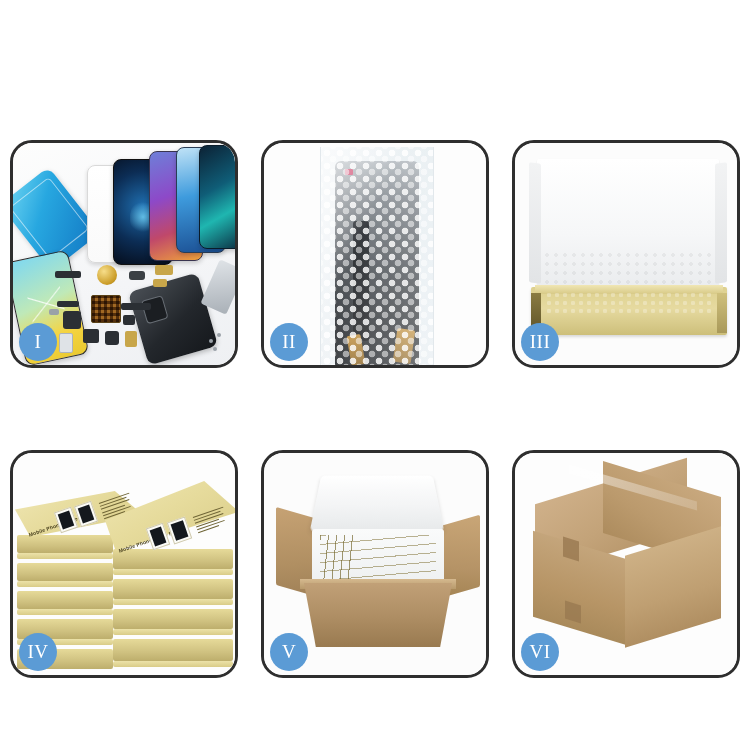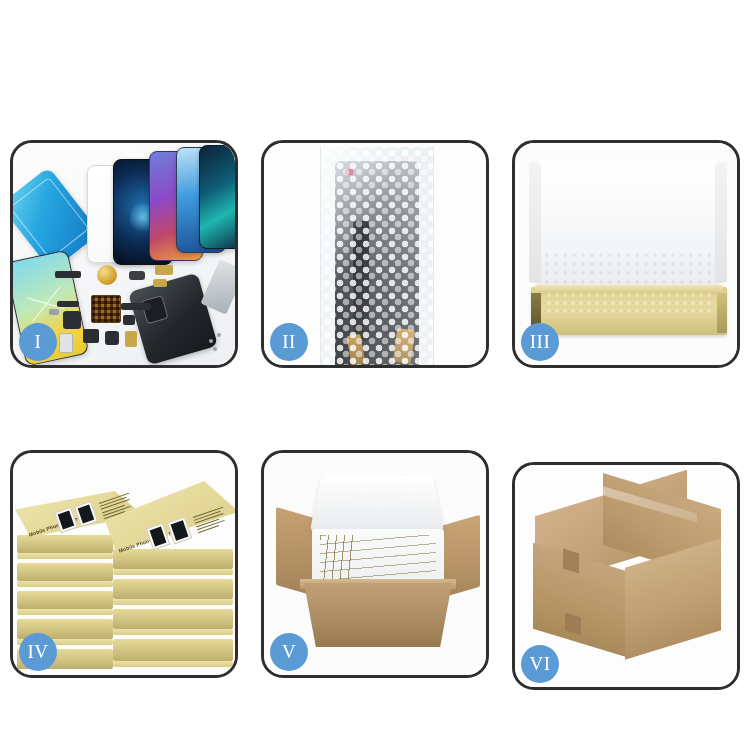--- a/index.html
+++ b/index.html
@@ -30,21 +30,21 @@
     position:absolute;width:228px;height:228px;
     border:3px solid #2e2e2e;border-radius:22px;
     background:#fefefe;overflow:hidden;
     box-sizing:border-box;
   }
   .p1{left:0px;  top:0px;}
   .p2{left:251px;top:0px;}
   .p3{left:502px;top:0px;}
   .p4{left:0px;  top:310px;}
   .p5{left:251px;top:310px;}
-  .p6{left:502px;top:322px;padding-left:33px;}
+  .p6{left:502px;top:310px;padding-left:33px;}
 
   .stage{position:absolute;inset:0;overflow:hidden;border-radius:19px;}
 
   .badge{
     position:absolute;left:6px;bottom:4px;width:38px;height:38px;
     border-radius:50%;background:#5b9bd5;
     color:#ffffff;font-family:"Liberation Serif","DejaVu Serif",serif;
     font-size:19px;line-height:38px;text-align:center;letter-spacing:0.5px;
     z-index:40;
   }

